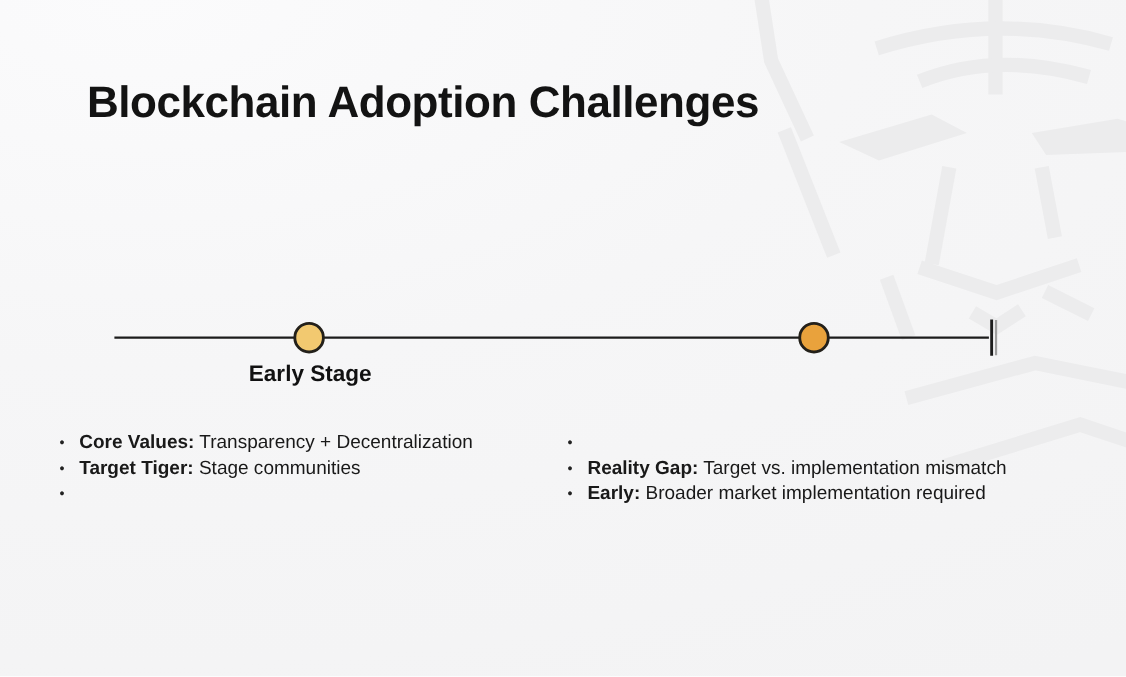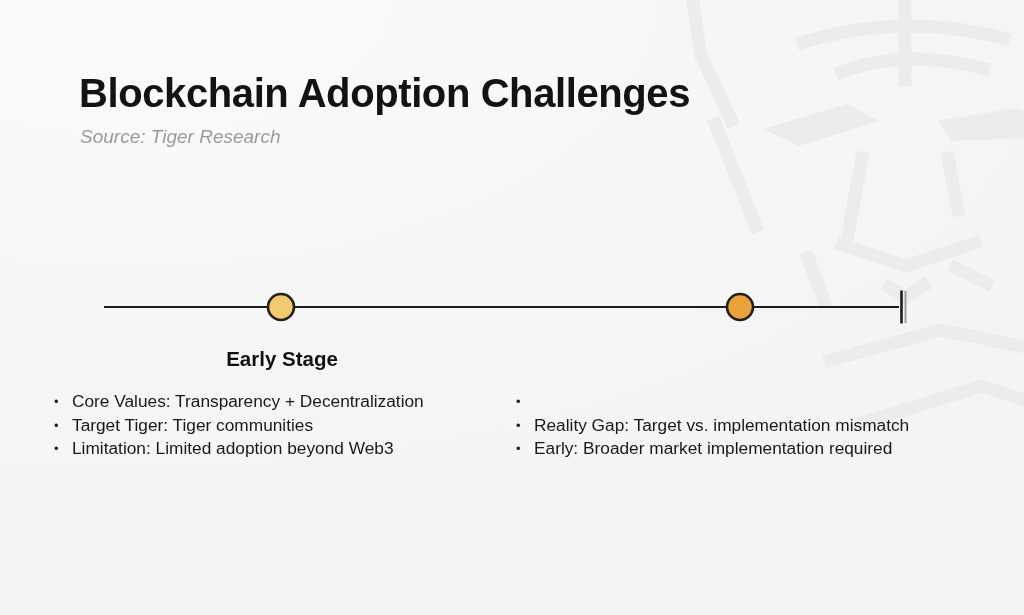--- a/index.html
+++ b/index.html
@@ -13,34 +13,34 @@
   .title{
     position:absolute;left:79px;top:71px;margin:0;
     font-size:40px;font-weight:700;letter-spacing:-0.4px;color:#131313;white-space:nowrap;
   }
   .source{
     position:absolute;left:80px;top:126px;margin:0;
     font-size:19px;font-style:italic;color:#9a9a9a;white-space:nowrap;
   }
   .timeline-svg{position:absolute;left:0;top:277px;}
   .stage-label{
-    position:absolute;top:347px;transform:translateX(-50%);
+    position:absolute;top:328px;transform:translateX(-50%);
     font-size:20.5px;font-weight:700;color:#111;white-space:nowrap;
   }
   .stage-label.early{left:282px;}
   .stage-label.scaling{left:742px;}
   ul.bullets{
     position:absolute;top:390px;margin:0;padding:0;list-style:none;
     font-size:17.3px;color:#191919;
   }
   ul.bullets.left{left:54px;}
   ul.bullets.right{left:516px;}
   ul.bullets li{display:flex;line-height:23.6px;white-space:nowrap;}
   ul.bullets .dot{width:18px;flex:none;font-size:13px;line-height:23.6px;color:#222;}
-  ul.bullets b{font-weight:400;}
+  ul.bullets b{font-weight:700;}
 </style>
 </head>
 <body>
 
 <div class="slide">
 
   <svg class="watermark" width="1024" height="615" viewBox="0 0 1024 615" aria-hidden="true">
     <g stroke="#ECECED" fill="none" stroke-width="13">
       <path d="M905,-12 L905,86"></path>
       <path d="M797,44 Q905,10 1010,40"></path>
@@ -56,44 +56,42 @@
       <path d="M824,362 L941,330 L1030,348"></path>
       <path d="M858,424 L982,386 L1030,402"></path>
     </g>
     <g fill="#ECECED">
       <polygon points="763,129 847,104 879,121 799,146"></polygon>
       <polygon points="938,121 1016,108 1030,112 1030,138 951,141"></polygon>
     </g>
   </svg>
 
   <h1 class="title">Blockchain Adoption Challenges</h1>
-  <p class="source">Source: Tiger Research</p>
 
   <svg class="timeline-svg" width="1024" height="60" viewBox="0 0 1024 60">
     <line x1="104" y1="30" x2="899" y2="30" stroke="#1C1C1C" stroke-width="2"></line>
     <line x1="901.5" y1="13.5" x2="901.5" y2="46.5" stroke="#1C1C1C" stroke-width="2.6"></line>
     <line x1="905.5" y1="14" x2="905.5" y2="46" stroke="#9E9E9E" stroke-width="2"></line>
     <circle cx="281" cy="30" r="13" stroke="#23201A" stroke-width="2.6" fill="#F2C970"></circle>
     <circle cx="740" cy="30" r="13" stroke="#23201A" stroke-width="2.6" fill="#E9A23C"></circle>
   </svg>
 
   <div class="stage-label early">Early Stage</div>
 
   <ul class="bullets left">
     <li>
       <span class="dot">•</span>
       <span class="txt"><b>Core Values:</b><span> Transparency + Decentralization</span></span>
     </li>
     <li>
       <span class="dot">•</span>
-      <span class="txt"><b>Target Tiger:</b><span> Tiger communities</span></span>
+      <span class="txt"><b>Target Tiger:</b><span> Stage communities</span></span>
     </li>
     <li>
       <span class="dot">•</span>
-      <span class="txt"><b>Limitation:</b><span> Limited adoption beyond Web3</span></span>
     </li>
   </ul>
 
   <ul class="bullets right">
     <li>
       <span class="dot">•</span>
     </li>
     <li>
       <span class="dot">•</span>
       <span class="txt"><b>Reality Gap:</b><span> Target vs. implementation mismatch</span></span>

